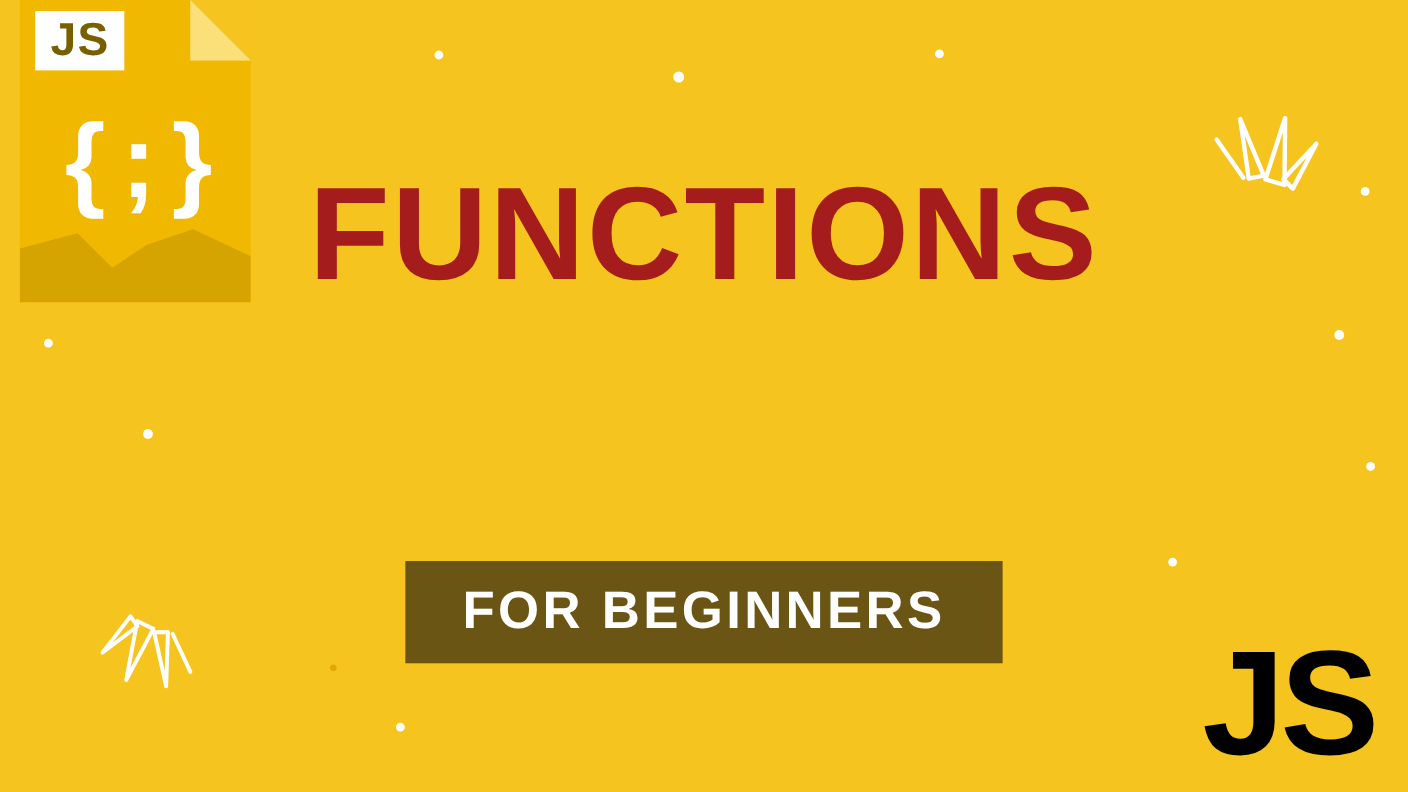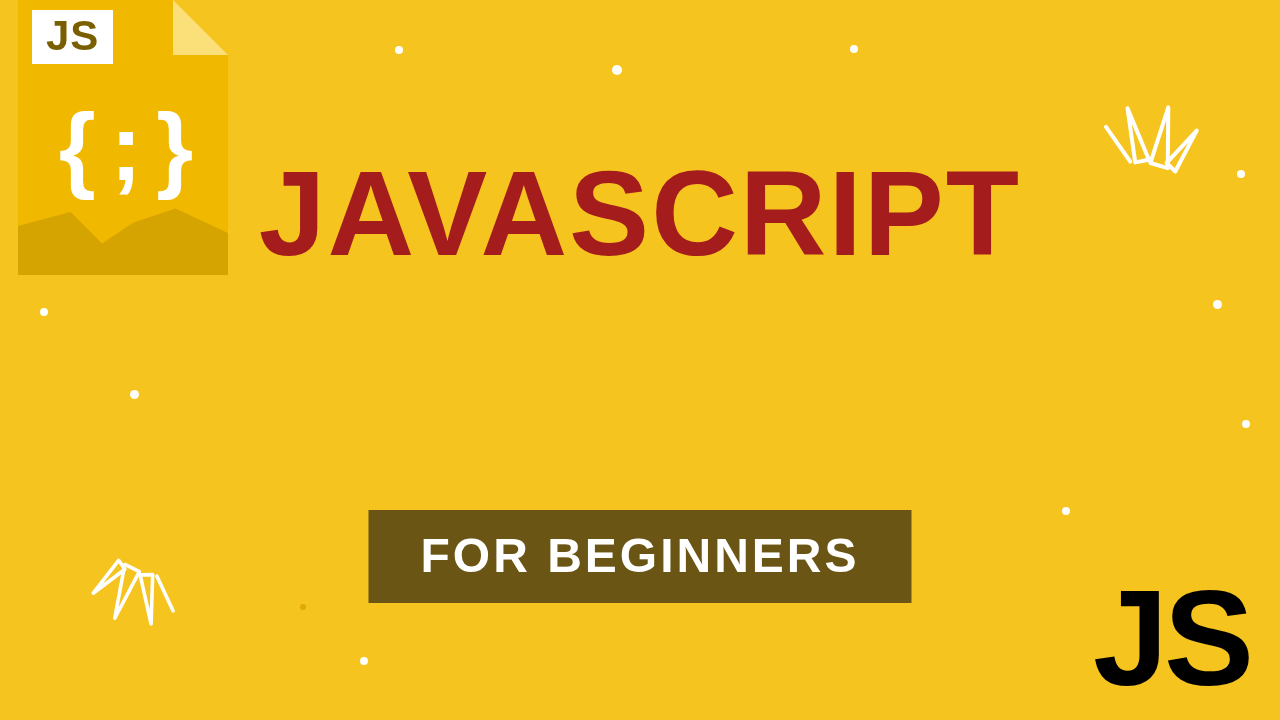--- a/index.html
+++ b/index.html
@@ -135,21 +135,21 @@
 
 <div class="js-file">
   <div class="js-file-body"></div>
   <div class="js-file-fold"></div>
   <div class="js-badge-label">JS</div>
   <div class="js-braces">{ ; }</div>
   <div class="js-boot"></div>
 </div>
 
 <div class="title-wrap">
-  <div class="title-line">JAVASCRIPT</div>
+  <div class="title-line">FUNCTIONS</div>
 </div>
 
 <div class="subtitle-badge">FOR BEGINNERS</div>
 
 <div class="js-big">JS</div>
 
 <div class="burst burst-tr">
   <svg viewBox="0 0 120 120">
     <line x1="10" y1="30" x2="40" y2="60"></line>
     <polygon points="28,8 58,55 45,60"></polygon>

